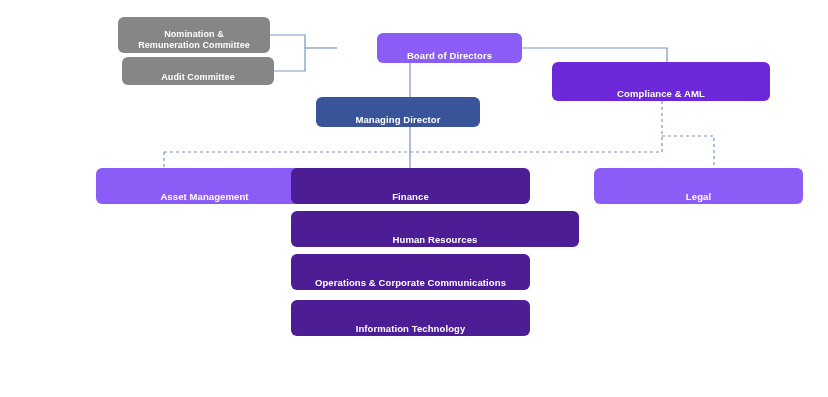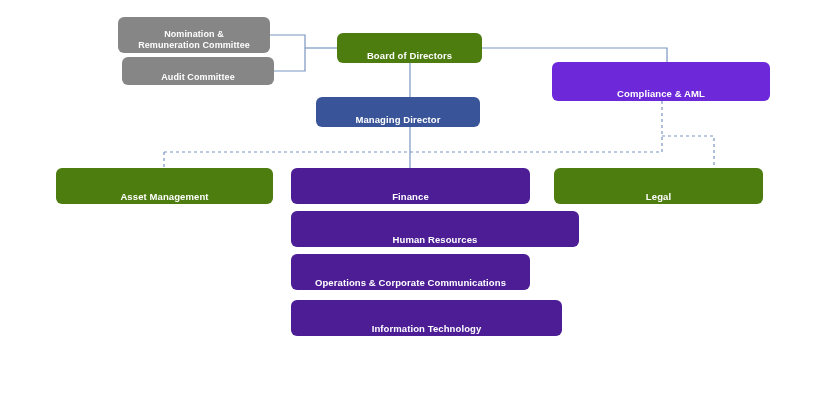--- a/index.html
+++ b/index.html
@@ -40,21 +40,21 @@
     line-height: 1.2;
     padding: 2px 8px;
     letter-spacing: 0.1px;
   }
   .node-label {
     display: block;
     width: 100%;
     white-space: pre-line;
   }
   .theme-gray      { background: #868686; }
-  .theme-navy      { background: #4d7c0f; }
+  .theme-navy      { background: #8b5cf6; margin-left: 40px; }
   .theme-steel     { background: #6d28d9; }
   .theme-royal     { background: #3a5499; }
   .theme-lightblue { background: #4c1d95; }
 </style>
 </head>
 <body>
 
 <div id="chart-canvas">
   <svg id="connector-layer" viewBox="0 0 828 397" width="828" height="397">
       <polyline points="270,35 305,35 305,48" fill="none" stroke="#7a95c2" stroke-width="1.2"></polyline>
@@ -93,17 +93,17 @@
       </div>
       <div class="node theme-navy" style="left: 554px; top: 168px; width: 209px; height: 36px; font-size: 9.5px;">
         <span class="node-label">Legal</span>
       </div>
       <div class="node theme-lightblue" style="left: 291px; top: 211px; width: 288px; height: 36px; font-size: 9.5px;">
         <span class="node-label">Human Resources</span>
       </div>
       <div class="node theme-lightblue" style="left: 291px; top: 254px; width: 239px; height: 36px; font-size: 9.5px;">
         <span class="node-label">Operations &amp; Corporate Communications</span>
       </div>
-      <div class="node theme-lightblue" style="left: 291px; top: 300px; width: 271px; height: 36px; font-size: 9.5px;">
+      <div class="node theme-lightblue" style="left: 291px; top: 300px; width: 239px; height: 36px; font-size: 9.5px;">
         <span class="node-label">Information Technology</span>
       </div>
     </div>
 </div>
 
 </body></html>

